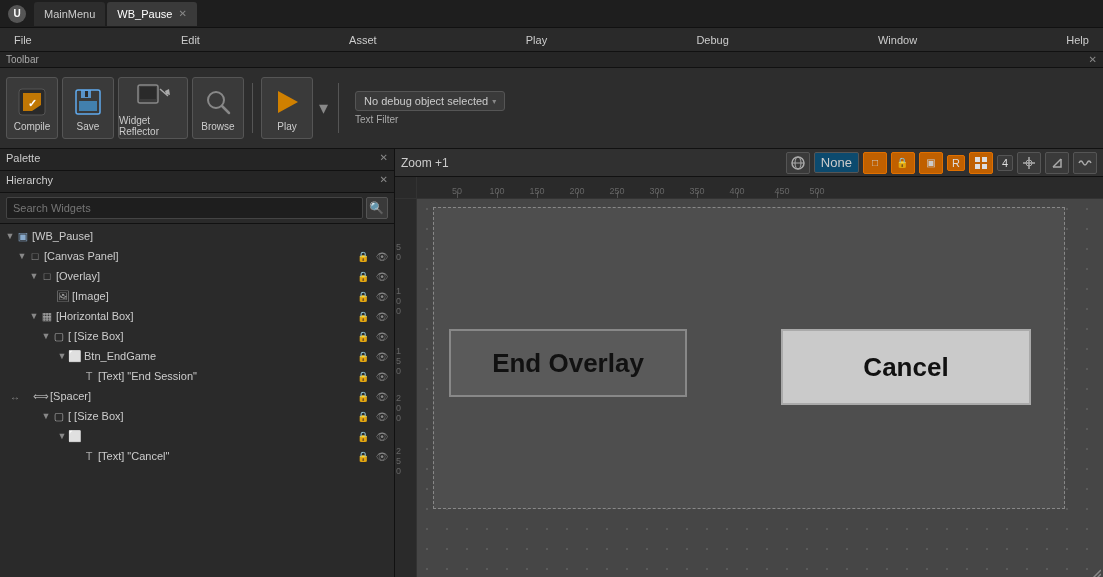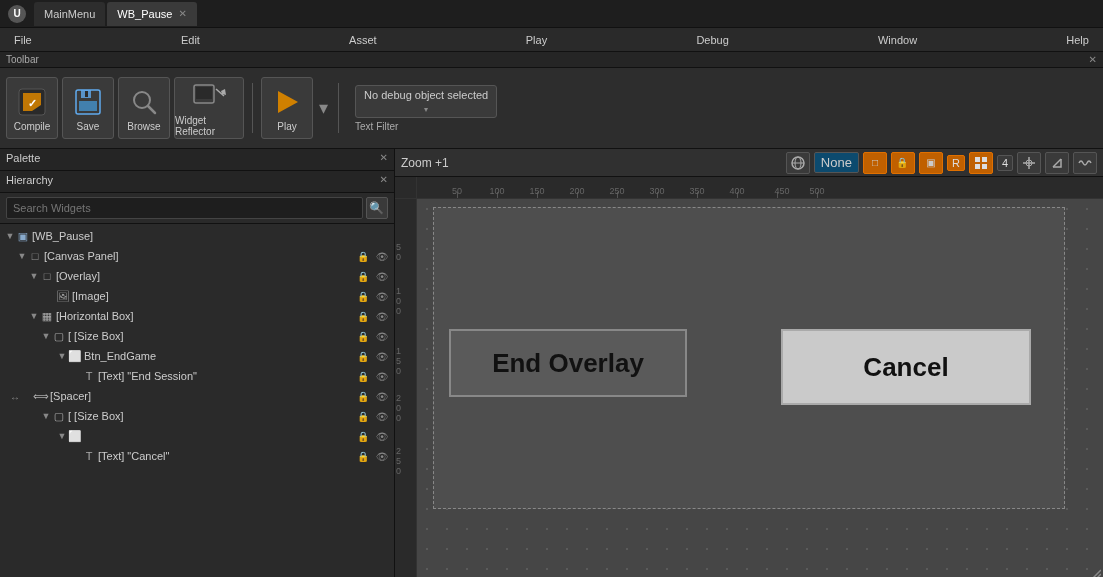--- a/index.html
+++ b/index.html
@@ -129,21 +129,20 @@
     .debug-dropdown {
       display: flex; align-items: center;
       background: #3a3a3a;
       border: 1px solid #555;
       border-radius: 3px;
       padding: 3px 8px;
       cursor: pointer;
       color: #ccc;
       font-size: 11px;
       gap: 4px;
-      flex-direction: column;
     }
     .debug-label {
       font-size: 10px;
       color: #aaa;
       margin-top: 3px;
       text-align: center;
     }
     .dropdown-arrow { font-size: 8px; color: #888; }
 
     
@@ -436,40 +435,40 @@
         <svg width="30" height="30" viewBox="0 0 30 30">
           <rect x="3" y="3" width="24" height="24" rx="2" fill="#3a3a3a" stroke="#60aaee" stroke-width="1.5"></rect>
           <rect x="8" y="3" width="10" height="8" fill="#60aaee" opacity="0.8"></rect>
           <rect x="6" y="14" width="18" height="10" fill="#4488bb" opacity="0.9"></rect>
           <rect x="12" y="4" width="3" height="6" fill="#2a2a2a"></rect>
         </svg>
       </div>
       <label>Save</label>
     </div>
 
-    <div class="toolbar-btn">
-      <div class="icon-area">
-        <svg width="30" height="30" viewBox="0 0 30 30">
-          <circle cx="13" cy="13" r="8" fill="none" stroke="#888" stroke-width="2"></circle>
-          <line x1="19" y1="19" x2="26" y2="26" stroke="#888" stroke-width="2.5" stroke-linecap="round"></line>
-        </svg>
-      </div>
-      <label>Browse</label>
-    </div>
-
     <div class="toolbar-btn" style="width:70px;">
       <div class="icon-area">
         <svg width="34" height="30" viewBox="0 0 34 30">
           <rect x="2" y="4" width="20" height="18" rx="2" fill="#3a3a3a" stroke="#888" stroke-width="1.5"></rect>
           <rect x="4" y="6" width="16" height="12" fill="#2a2a2a"></rect>
           <line x1="24" y1="8" x2="32" y2="15" stroke="#aaa" stroke-width="1.5"></line>
           <polygon points="29,10 33,8 34,14 30,13" fill="#aaa"></polygon>
         </svg>
       </div>
       <label>Widget Reflector</label>
+    </div>
+
+    <div class="toolbar-btn">
+      <div class="icon-area">
+        <svg width="30" height="30" viewBox="0 0 30 30">
+          <circle cx="13" cy="13" r="8" fill="none" stroke="#888" stroke-width="2"></circle>
+          <line x1="19" y1="19" x2="26" y2="26" stroke="#888" stroke-width="2.5" stroke-linecap="round"></line>
+        </svg>
+      </div>
+      <label>Browse</label>
     </div>
     <div class="toolbar-divider"></div>
 
     <div class="toolbar-btn">
       <div class="icon-area">
         <svg width="34" height="34" viewBox="0 0 34 34">
           <polygon points="8,6 28,17 8,28" fill="#d08000"></polygon>
         </svg>
       </div>
       <label>Play</label>

